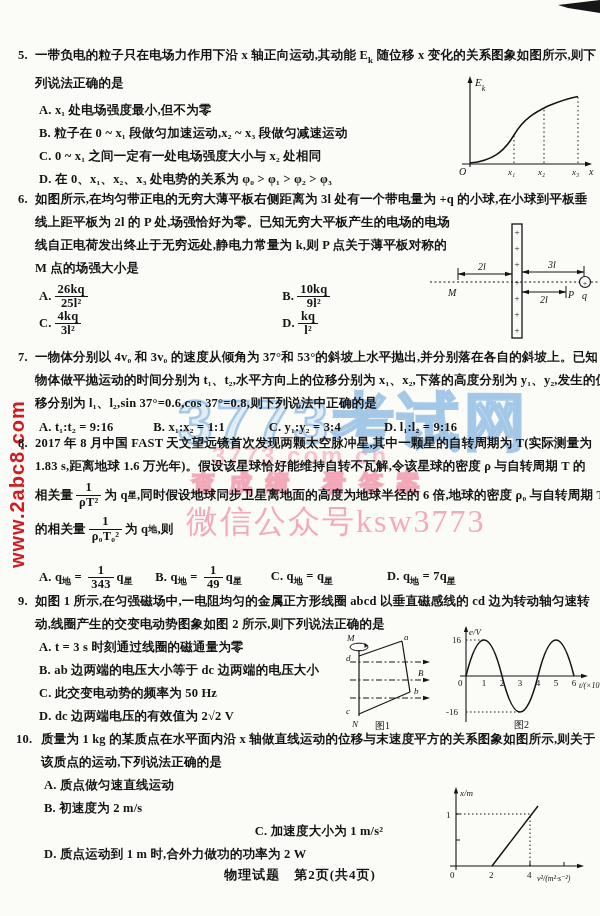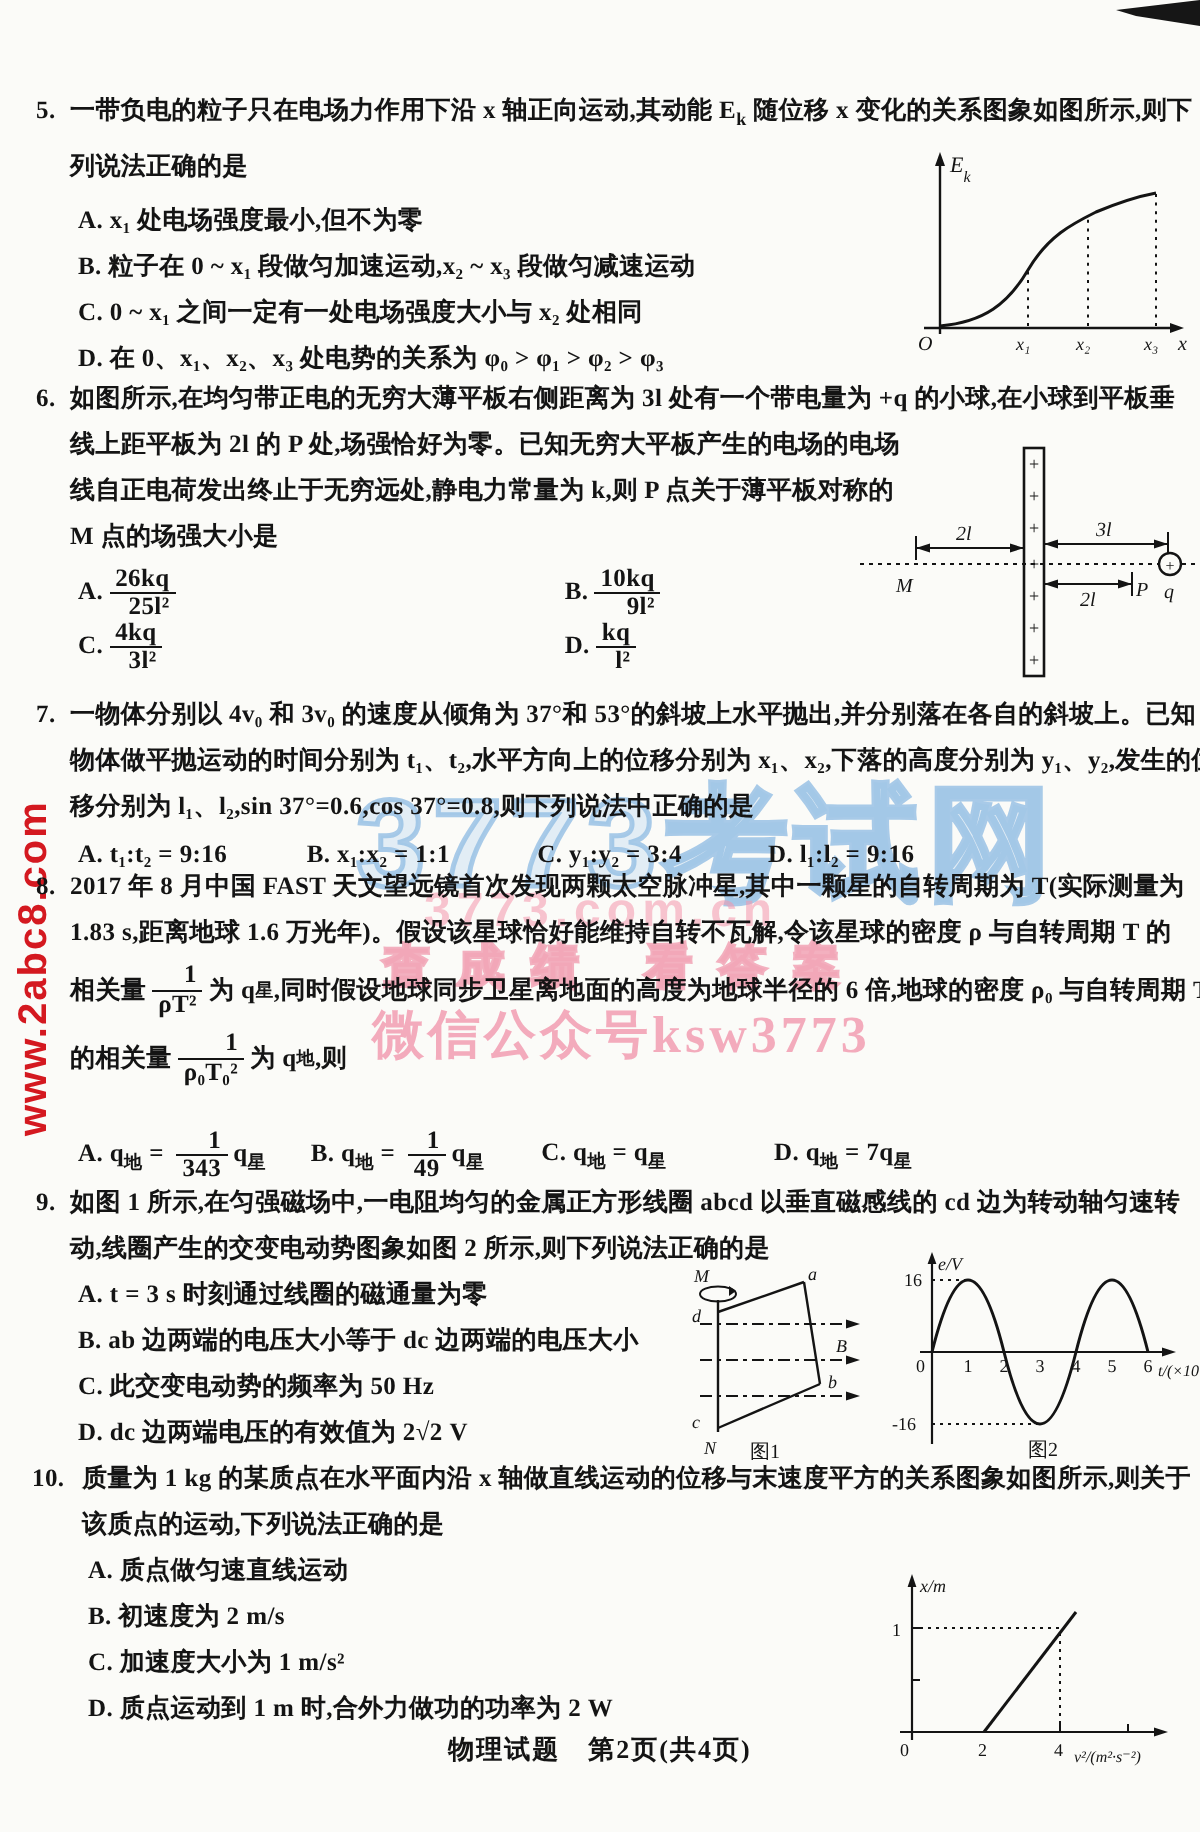--- a/index.html
+++ b/index.html
@@ -4,21 +4,21 @@
 <style>
   html,body{margin:0;padding:0;background:#e8e8e8;}
   .page{position:relative;width:600px;height:916px;background:#fbfbf8;overflow:hidden;
         font-family:"Liberation Serif","DejaVu Serif",serif;color:#141414;}
   .q{position:absolute;left:16px;width:578px;font-size:12.5px;font-weight:600;letter-spacing:.2px;}
   .qnum{position:absolute;left:2px;top:0;line-height:23px;}
   .stem{padding-left:19px;line-height:23px;white-space:nowrap;}
   .opt{padding-left:23px;line-height:23px;white-space:nowrap;}
   .optrow{padding-left:23px;line-height:23px;white-space:nowrap;}
   .optcell{display:inline-block;vertical-align:middle;}
-  .frac{display:inline-block;vertical-align:middle;text-align:right;margin:0 3px;line-height:1.05;}
+  .frac{display:inline-block;vertical-align:middle;text-align:center;margin:0 3px;line-height:1.05;}
   .frac .fnum{display:block;border-bottom:1px solid #141414;padding:0 3px;}
   .frac .fden{display:block;padding:0 3px;}
   .fracline{display:flex;align-items:center;height:34px;white-space:nowrap;}
   sub{font-size:9px;}
   .fig{position:absolute;}
   svg text{font-family:"Liberation Serif","DejaVu Serif",serif;fill:#141414;}
   .footer{position:absolute;left:0;top:866px;width:600px;text-align:center;
           font-size:13px;font-weight:600;letter-spacing:1px;}
   
   .wm-red{position:absolute;left:6px;top:568px;transform:rotate(-90deg);transform-origin:0 0;
@@ -26,21 +26,21 @@
           font-size:20px;letter-spacing:1px;white-space:nowrap;}
   .wm-blue{position:absolute;left:178px;top:380px;font-size:62px;font-weight:bold;
            font-family:"Liberation Sans",sans-serif;letter-spacing:4px;white-space:nowrap;
            color:rgba(150,195,235,.25);-webkit-text-stroke:2.5px rgba(148,190,228,.8);}
   .wm-pinkurl{position:absolute;left:212px;top:442px;font-size:24px;font-weight:bold;
            font-family:"Liberation Sans",sans-serif;letter-spacing:3px;
            color:rgba(244,150,172,.55);white-space:nowrap;}
   .wm-pinkslogan{position:absolute;left:192px;top:468px;font-size:23px;font-weight:bold;
            letter-spacing:14px;white-space:nowrap;color:rgba(240,140,165,.22);
            -webkit-text-stroke:2px rgba(238,135,160,.65);}
-  .wm-pinkwechat{position:absolute;left:186px;top:500px;font-size:26px;font-weight:bold;
+  .wm-pinkwechat{position:absolute;left:186px;top:500px;font-size:32px;font-weight:normal;
            letter-spacing:2px;white-space:nowrap;color:rgba(238,118,148,.6);}
   .corner{position:absolute;right:0;top:0;}
 </style>
 </head>
 <body>
 
 <div class="page">
 
   <svg class="corner" width="46" height="18">
     <polygon points="4,5 46,0 46,13 14,8" fill="#161616"></polygon>
@@ -263,21 +263,21 @@
       <text x="78" y="104" font-size="10">图2</text>
     </svg>
   </div>
 
   <div class="q" style="top:728px;">
     <span class="qnum" style="left:0;">10.</span>
     <div class="stem" style="padding-left:25px;">质量为 1 kg 的某质点在水平面内沿 x 轴做直线运动的位移与末速度平方的关系图象如图所示,则关于</div>
     <div class="stem" style="padding-left:25px;">该质点的运动,下列说法正确的是</div>
     <div class="opt" style="padding-left:28px;">A. 质点做匀速直线运动</div>
     <div class="opt" style="padding-left:28px;">B. 初速度为 2 m/s</div>
-    <div class="opt" style="padding-left:28px;">C. 加速度大小为 1 m/s²</div>
+    <div class="opt" style="padding-left:28px;text-align:center;">C. 加速度大小为 1 m/s²</div>
     <div class="opt" style="padding-left:28px;">D. 质点运动到 1 m 时,合外力做功的功率为 2 W</div>
   </div>
 
   <div class="fig" style="left:434px;top:784px;">
     <svg width="165" height="108" viewBox="0 0 165 108">
       <line x1="22" y1="6" x2="22" y2="86" stroke="#141414" stroke-width="1.1"></line>
       <polygon points="22,3 19.8,9.5 24.2,9.5" fill="#141414"></polygon>
       <line x1="16" y1="82" x2="146" y2="82" stroke="#141414" stroke-width="1.1"></line>
       <polygon points="150,82 143,79.8 143,84.2" fill="#141414"></polygon>
       <line x1="22" y1="30" x2="26" y2="30" stroke="#141414" stroke-width="1"></line>

